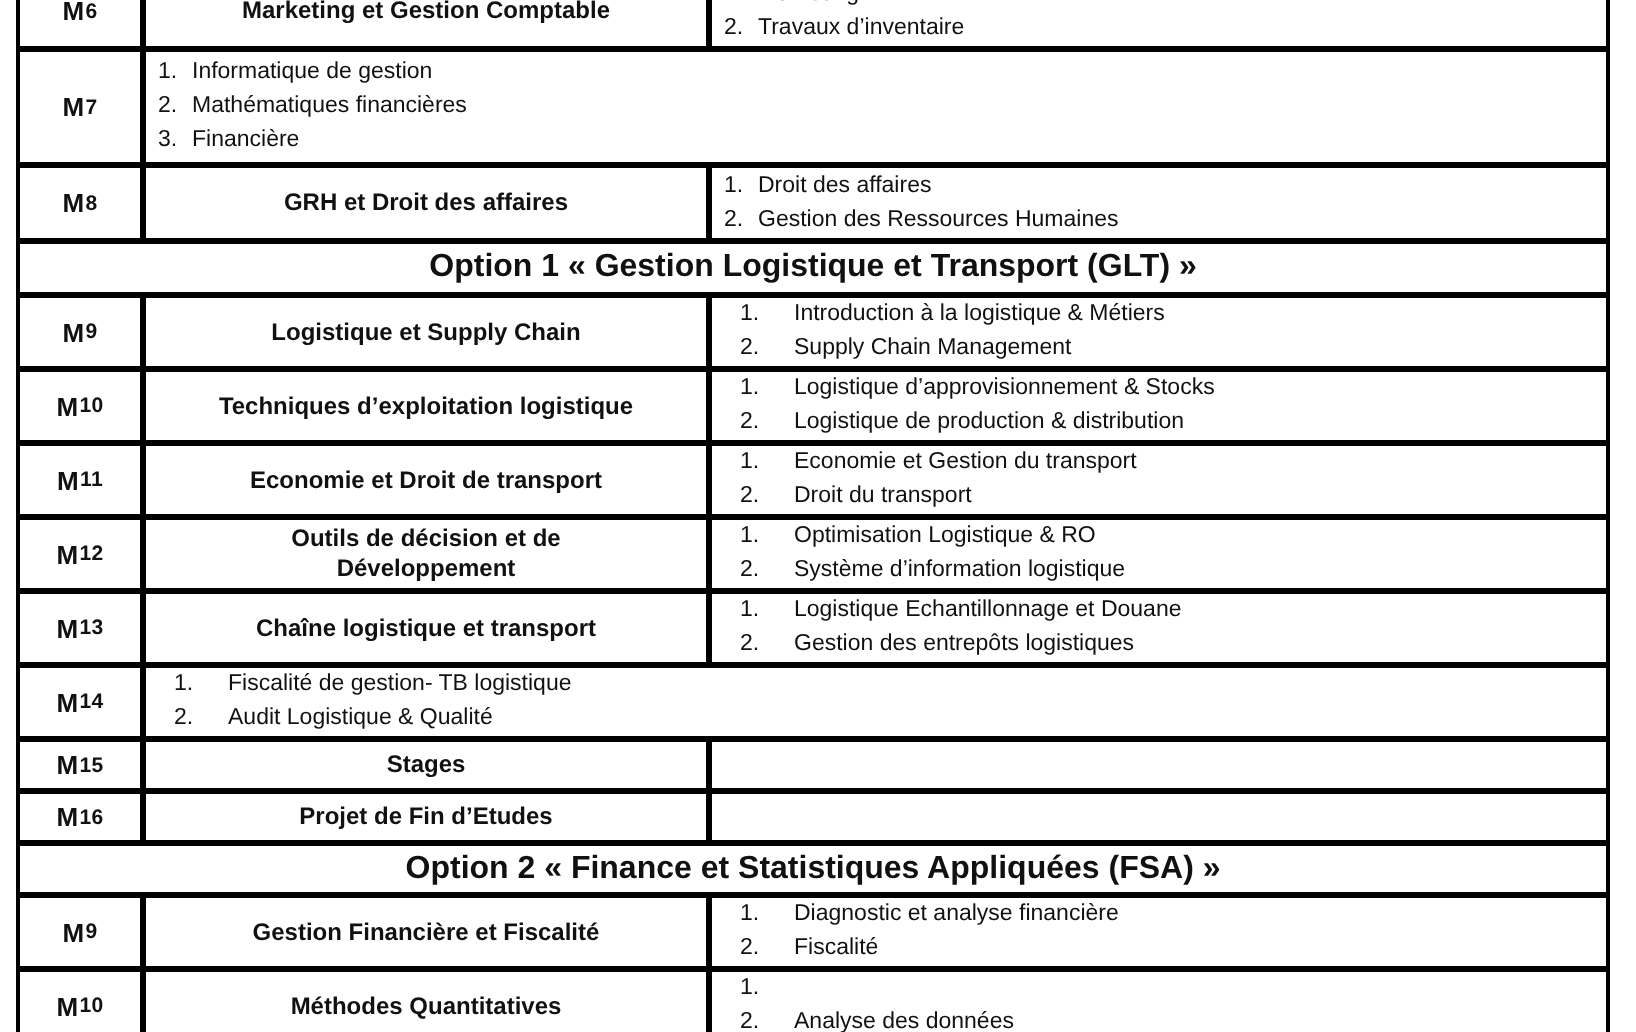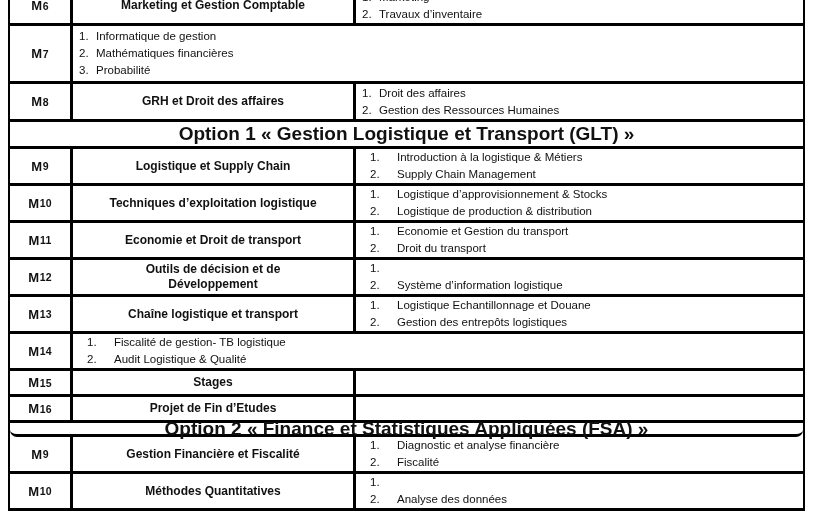--- a/index.html
+++ b/index.html
@@ -86,21 +86,21 @@
   .sec-opt .course-item .num {
     width: 27px;
   }
   .header-row {
     display: flex;
     align-items: center;
     justify-content: center;
     border-bottom: 3px solid #000;
     box-sizing: border-box;
     font-weight: bold;
-    font-size: 19px;
+    font-size: 16px;
     background: #fff;
   }
 </style>
 </head>
 <body>
 
 <div class="curriculum-table">
     <div class="t-row sec-core" style="height: 38px;">
       <div class="cell cell-code">
         <span class="mletter">M</span>
@@ -127,21 +127,21 @@
         <div class="course-item">
           <span class="num">1.</span>
           <span class="txt">Informatique de gestion</span>
         </div>
         <div class="course-item">
           <span class="num">2.</span>
           <span class="txt">Mathématiques financières</span>
         </div>
         <div class="course-item">
           <span class="num">3.</span>
-          <span class="txt">Probabilité</span>
+          <span class="txt">Financière</span>
         </div>
       </div>
     </div>
     <div class="t-row sec-core" style="height: 38px;">
       <div class="cell cell-code">
         <span class="mletter">M</span>
         <span class="digits">8</span>
       </div>
       <div class="cell cell-name">GRH et Droit des affaires</div>
       <div class="cell cell-courses">
@@ -212,20 +212,21 @@
     <div class="t-row sec-opt" style="height: 37px;">
       <div class="cell cell-code">
         <span class="mletter">M</span>
         <span class="digits">12</span>
       </div>
       <div class="cell cell-name">Outils de décision et de
 Développement</div>
       <div class="cell cell-courses">
         <div class="course-item">
           <span class="num">1.</span>
+          <span class="txt">Optimisation Logistique &amp; RO</span>
         </div>
         <div class="course-item">
           <span class="num">2.</span>
           <span class="txt">Système d’information logistique</span>
         </div>
       </div>
     </div>
     <div class="t-row sec-opt" style="height: 37px;">
       <div class="cell cell-code">
         <span class="mletter">M</span>
@@ -268,21 +269,21 @@
       <div class="cell cell-courses"></div>
     </div>
     <div class="t-row sec-opt" style="height: 26px;">
       <div class="cell cell-code">
         <span class="mletter">M</span>
         <span class="digits">16</span>
       </div>
       <div class="cell cell-name">Projet de Fin d’Etudes</div>
       <div class="cell cell-courses"></div>
     </div>
-    <div class="header-row sec-opt" style="height: 14px; border-radius: 10px;">
+    <div class="header-row sec-opt" style="height: 26px;">
       <span>Option 2 « Finance et Statistiques Appliquées (FSA) »</span>
     </div>
     <div class="t-row sec-opt" style="height: 37px;">
       <div class="cell cell-code">
         <span class="mletter">M</span>
         <span class="digits">9</span>
       </div>
       <div class="cell cell-name">Gestion Financière et Fiscalité</div>
       <div class="cell cell-courses">
         <div class="course-item">

